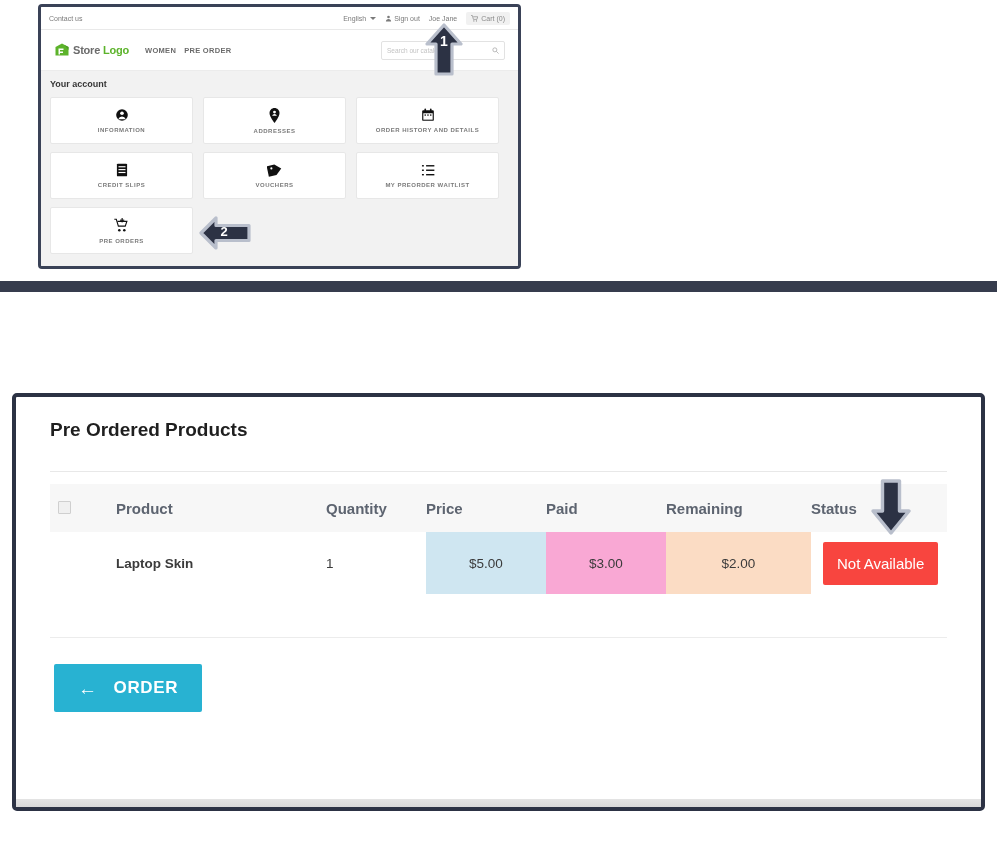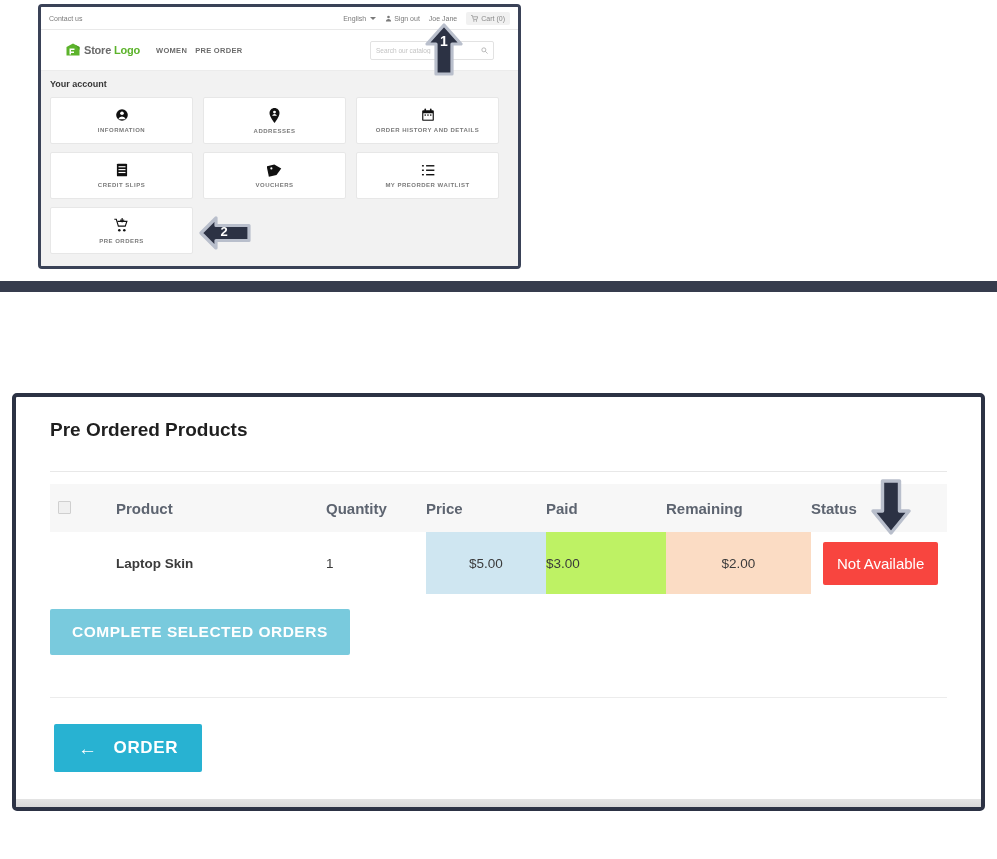--- a/index.html
+++ b/index.html
@@ -67,21 +67,21 @@
     border-right: 3px solid transparent;
     border-top: 3px solid #7a7a7a;
     margin-left: 2px;
   }
   .mini-svg { display:block; }
 
   .sf-header {
     height: 40px;
     display: flex;
     align-items: center;
-    padding: 0 24px;
+    padding: 0 13px;
     border-bottom: 1px solid #ececec;
     background: #fff;
     text-align: center;
   }
   .logo-wrap {
     display: flex;
     align-items: center;
     gap: 3px;
     margin-right: 16px;
   }
@@ -235,21 +235,21 @@
     background: #f0f0f0;
     border-radius: 1px;
     display: inline-block;
   }
   td.cell-product {
     font-weight: 700;
     font-size: 15px;
     color: #1f1f1f;
   }
   td.cell-price   { background: #cfe6f1; text-align: center; }
-  td.cell-paid    { background: #bef264; text-align: left; }
+  td.cell-paid    { background: #f9a8d4; text-align: center; }
   td.cell-remain  { background: #fbdcc4; text-align: center; }
   td.cell-qty     { text-align: left; }
   td.cell-status  { padding-left: 12px !important; }
 
   .status-badge {
     display: inline-block;
     background: #f8453f;
     color: #ffffff;
     font-size: 15px;
     padding: 13px 14px;
@@ -486,21 +486,20 @@
         <td class="cell-price">$5.00</td>
         <td class="cell-paid">$3.00</td>
         <td class="cell-remain">$2.00</td>
         <td class="cell-status">
           <span class="status-badge">Not Available</span>
         </td>
       </tr>
     </tbody>
   </table>
 
-  <button class="btn-complete">COMPLETE SELECTED ORDERS</button>
 
   <div class="po-rule-2"></div>
 
   <button class="btn-back">
     <span class="arrow-glyph">←</span>
     <span>ORDER</span>
   </button>
 </div>
 
 <div class="annot" id="annot-1">

